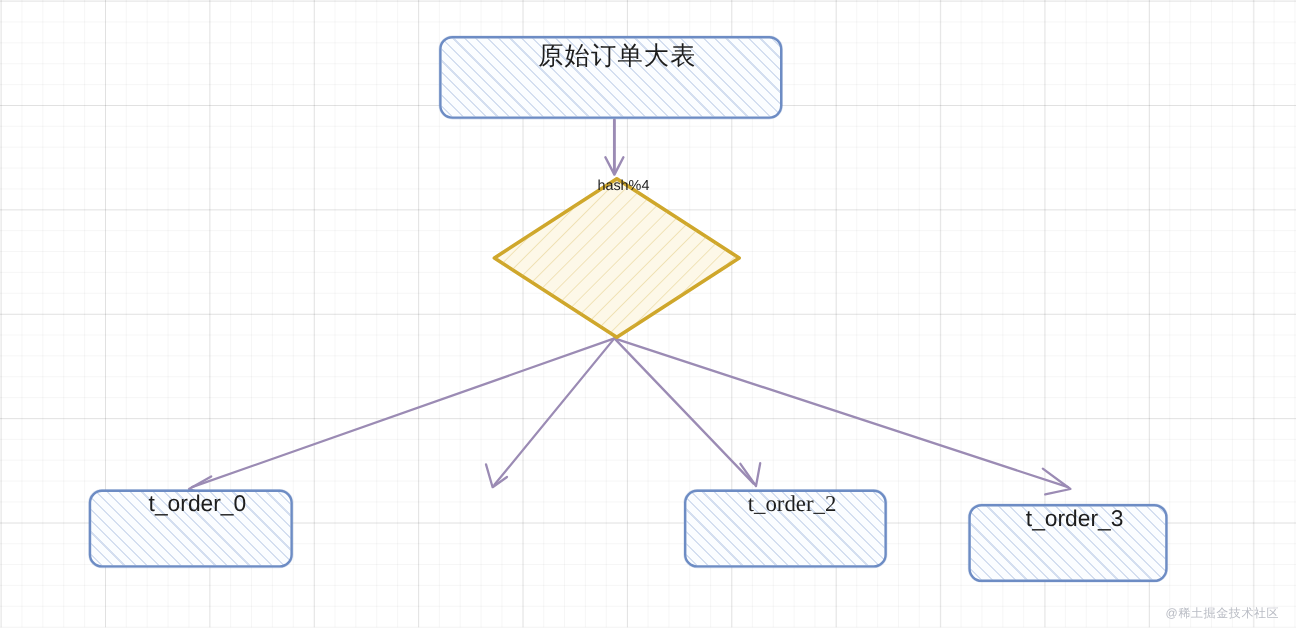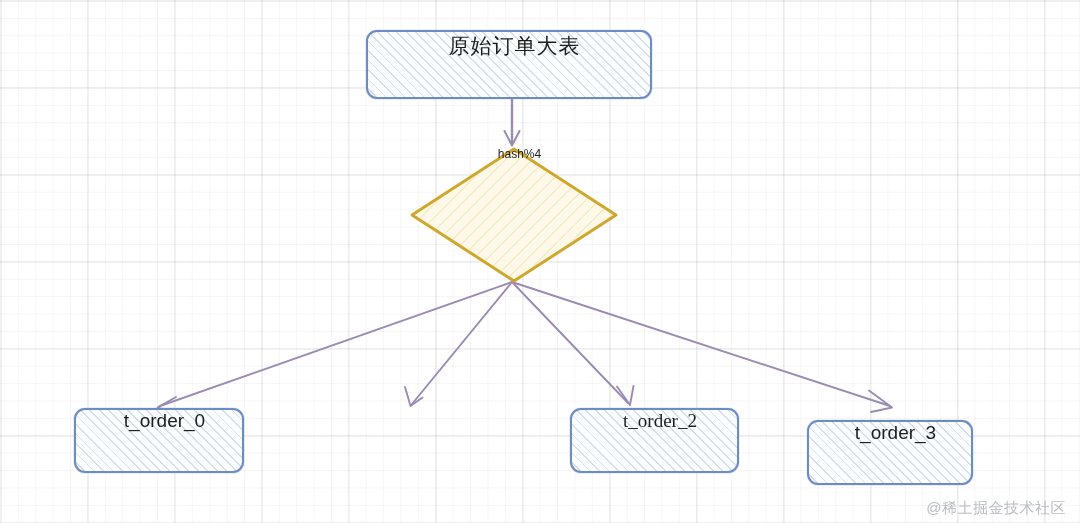--- a/index.html
+++ b/index.html
@@ -110,21 +110,21 @@
     z-index: 2;
     font-size: 12px;
     color: #1d1d1d;
   }
 
   
   #watermark {
     position: absolute;
     right: 14px;
     bottom: 5px;
-    font-size: 15px;
+    font-size: 10px;
     color: #b9bcc4;
     letter-spacing: 0.5px;
     white-space: nowrap;
     z-index: 5;
   }
 </style>
 </head>
 <body>
 
 <div id="canvas">

